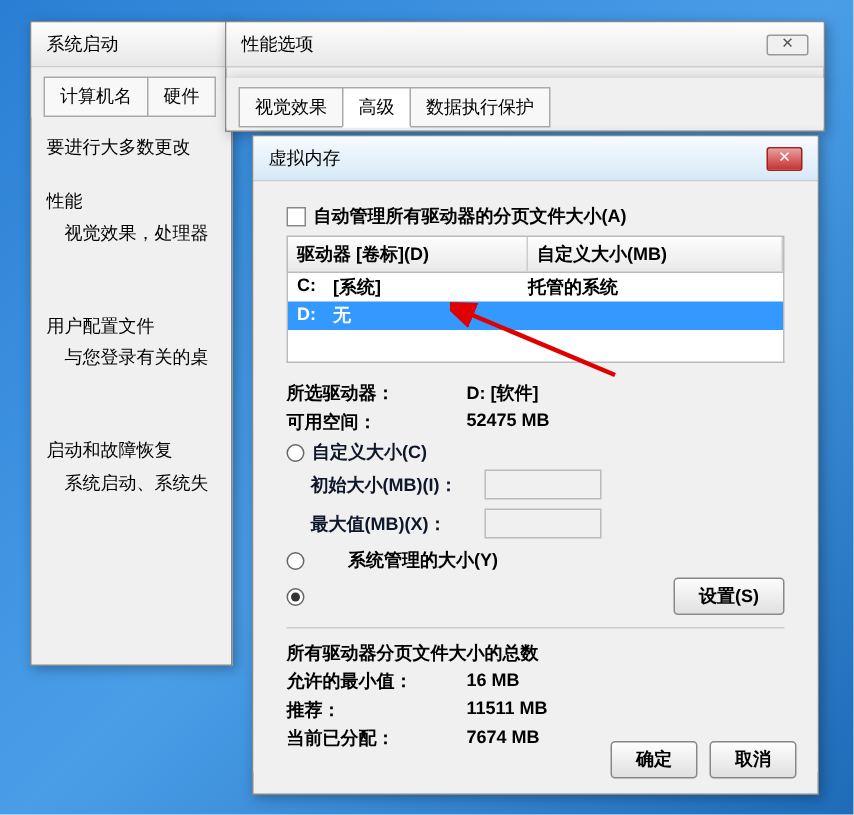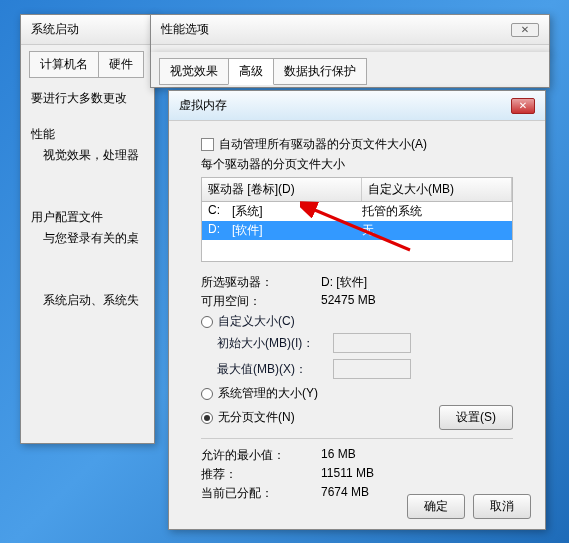--- a/index.html
+++ b/index.html
@@ -16,21 +16,21 @@
 .d3 { left: 168px; top: 90px; width: 378px; height: 440px; }
 
 .tabs { display: flex; padding: 6px 8px 0 8px; background: #f0f0f0; }
 .tab { padding: 4px 10px; border: 1px solid #aaa; background: #f8f8f8; margin-right: -1px; cursor: pointer; }
 .tab.active { background: #fff; border-bottom: 1px solid #fff; position: relative; z-index: 1; }
 
 .body1 { padding: 10px; line-height: 1.8; color: #000; }
 .body1 .section { margin-top: 14px; }
 .body1 .sub { margin-left: 12px; }
 
-.d3-body { padding: 12px 32px; background: #f0f0f0; }
+.d3-body { padding: 12px 22px; background: #f0f0f0; font-weight: bold; }
 .row { display: flex; align-items: center; margin: 3px 0; }
 .checkbox { width: 13px; height: 13px; border: 1px solid #888; background: #fff; margin-right: 5px; display: inline-block; }
 .radio { width: 12px; height: 12px; border: 1px solid #666; border-radius: 50%; background: #fff; margin-right: 5px; display: inline-flex; align-items: center; justify-content: center; }
 .radio.checked::after { content: ""; width: 6px; height: 6px; background: #333; border-radius: 50%; }
 
 .grid-header { display: flex; background: linear-gradient(#fdfdfd, #e9e9e9); border: 1px solid #bbb; margin-top: 4px; }
 .grid-header > div { padding: 3px 6px; border-right: 1px solid #ccc; }
 .col1 { width: 160px; } .col2 { flex: 1; }
 .grid-body { border: 1px solid #bbb; border-top: none; height: 60px; background: #fff; overflow: hidden; }
 .grid-row { display: flex; padding: 1px 6px; }
@@ -67,20 +67,21 @@
     <div>要进行大多数更改</div>
     <div class="section">
       <div>性能</div>
       <div class="sub">视觉效果，处理器</div>
     </div>
     <div class="section" style="margin-top:40px;">
       <div>用户配置文件</div>
       <div class="sub">与您登录有关的桌</div>
     </div>
     <div class="section" style="margin-top:40px;">
+      <div>启动和故障恢复</div>
       <div class="sub">系统启动、系统失</div>
     </div>
   </div>
 </div>
 
 <div class="dialog d2">
   <div class="dialog-title">
     <span>性能选项</span>
     <span class="close-pill">✕</span>
   </div>
@@ -97,35 +98,33 @@
   <div class="dialog-title win7-title">
     <span>虚拟内存</span>
     <span class="close-btn">✕</span>
   </div>
   <div class="d3-body">
 
     <div class="row">
       <span class="checkbox"></span>
       <span>自动管理所有驱动器的分页文件大小(A)</span>
     </div>
-    <div style="margin-top:2px;">每个驱动器的分页文件大小</div>
 
     <div class="grid-header">
       <div class="col1">驱动器 [卷标](D)</div>
       <div class="col2">自定义大小(MB)</div>
     </div>
     <div class="grid-body">
       <div class="grid-row">
         <span class="c1">C:</span>
         <span class="c2">[系统]</span>
         <span class="c3">托管的系统</span>
       </div>
       <div class="grid-row sel">
         <span class="c1">D:</span>
-        <span class="c2">[软件]</span>
         <span class="c3">无</span>
       </div>
     </div>
 
     <div style="height:10px;"></div>
     <div class="info-row">
       <span class="info-label">所选驱动器：</span>
       <span class="info-val">D:   [软件]</span>
     </div>
     <div class="info-row">
@@ -139,33 +138,33 @@
     </div>
     <div class="row disabled-text" style="margin-left:16px;">
       <span style="width:116px;">初始大小(MB)(I)：</span>
       <span class="textbox disabled"></span>
     </div>
     <div class="row disabled-text" style="margin-left:16px; margin-top:6px;">
       <span style="width:116px;">最大值(MB)(X)：</span>
       <span class="textbox disabled"></span>
     </div>
 
-    <div class="row" style="margin-top:6px;">
+    <div class="row" style="margin-top:6px;gap:24px;">
       <span class="radio"></span>
       <span>系统管理的大小(Y)</span>
     </div>
     <div class="row" style="justify-content:space-between;">
       <span style="display:flex;align-items:center;">
         <span class="radio checked"></span>
-        <span>无分页文件(N)</span>
       </span>
       <span class="btn">设置(S)</span>
     </div>
 
     <div class="hr"></div>
+    <div>所有驱动器分页文件大小的总数</div>
     <div class="info-row">
       <span class="info-label">允许的最小值：</span>
       <span class="info-val">16 MB</span>
     </div>
     <div class="info-row">
       <span class="info-label">推荐：</span>
       <span class="info-val">11511 MB</span>
     </div>
     <div class="info-row">
       <span class="info-label">当前已分配：</span>

